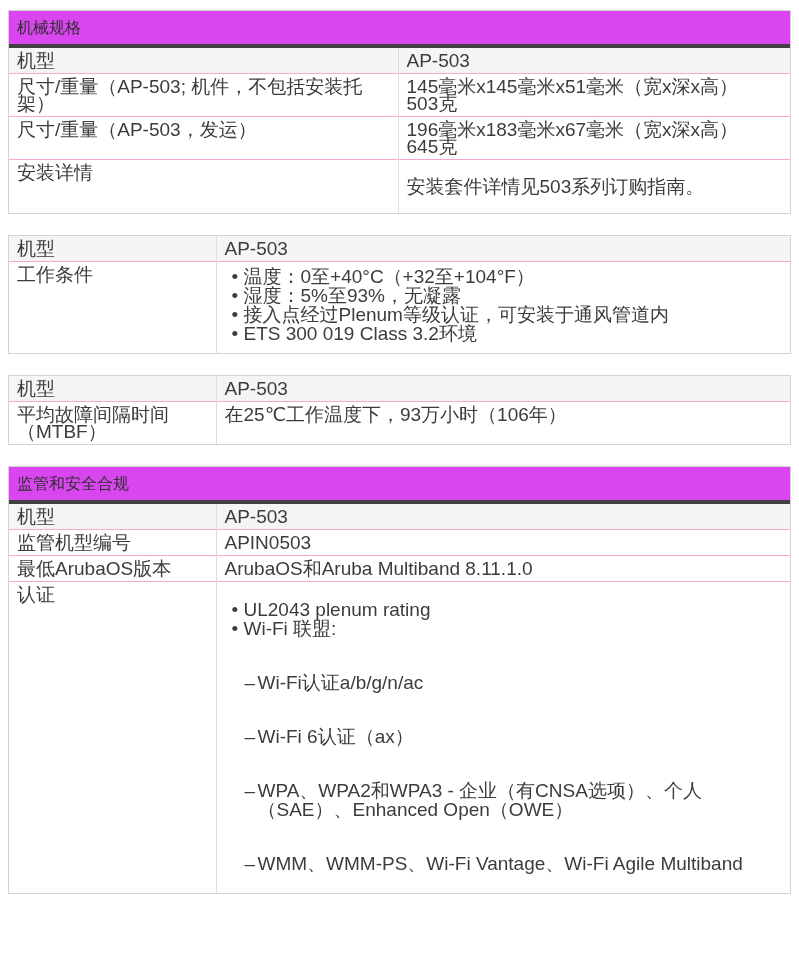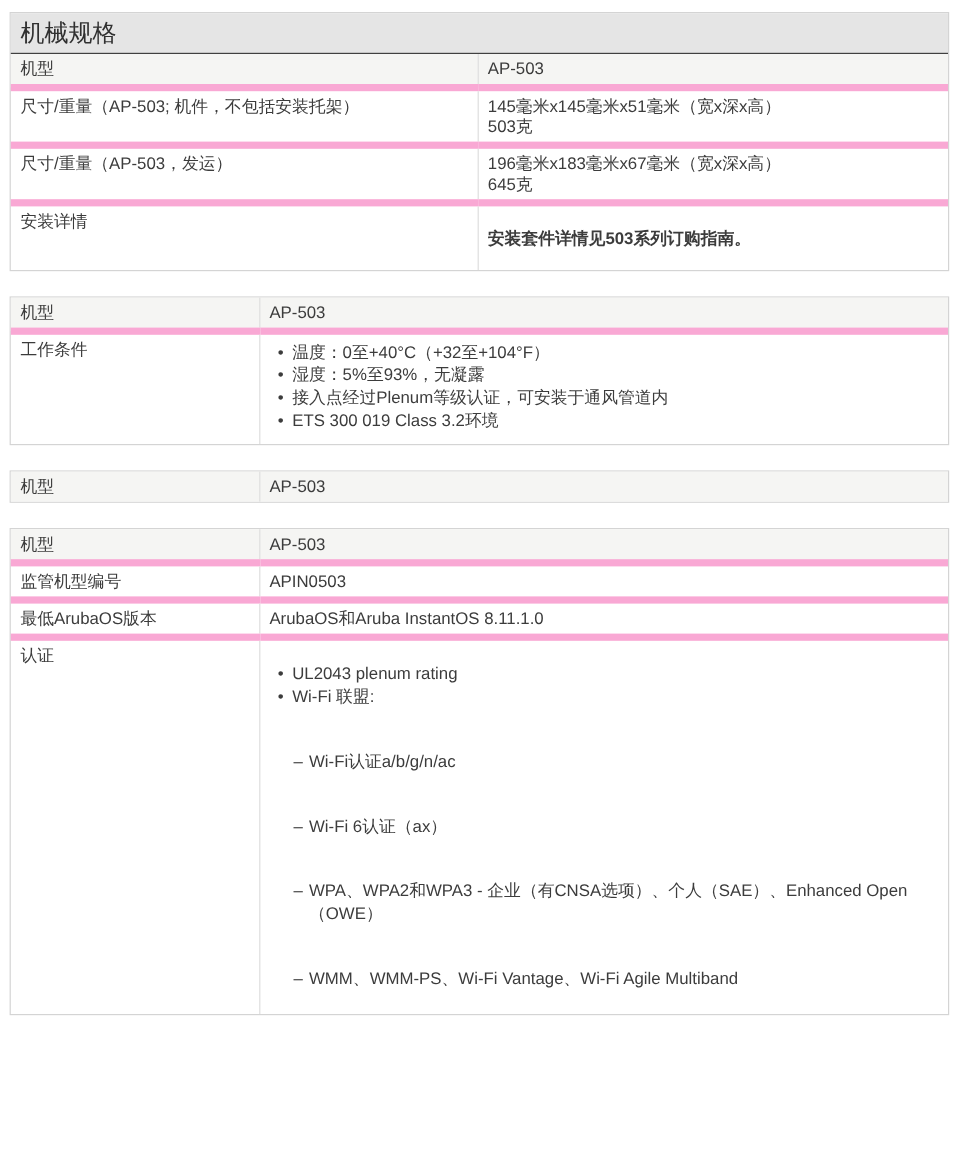--- a/index.html
+++ b/index.html
@@ -6,49 +6,49 @@
   body{
     width:799px;
     font-family:"Liberation Sans","DejaVu Sans",sans-serif;
     color:#3c3c3c;
     -webkit-font-smoothing:antialiased;
   }
   .page{box-sizing:border-box;width:799px;padding:10px 8px 6px 8px;}
   .spec{border:1px solid #d4d4d4;margin-bottom:21px;background:#fff;}
   .spec:last-child{margin-bottom:6px;}
   .spec-header{
-    background:#e5e5e5;
+    background:#d946ef;
     padding:8px 8px 7px 8px;
-    font-size:20px;
+    font-size:16px;
     line-height:18px;
     color:#303030;
-    border-bottom:1px solid #404040;
+    border-bottom:4px solid #404040;
   }
-  table{width:100%;border-collapse:collapse;table-layout:fixed;font-size:14px;}
+  table{width:100%;border-collapse:collapse;table-layout:fixed;font-size:19px;}
   td{
     vertical-align:top;
     padding:4px 8px;
     line-height:17px;
-    border-top:6px solid #f9a8d4;
+    border-top:1px solid #f9a8d4;
   }
   tr:first-child td{border-top:none;}
   td.lbl{border-right:1px solid #dedede;}
   tr.model-row td{background:#f5f5f3;}
   col.c1-wide{width:389px;}
   col.c1-narrow{width:207px;}
   .line{line-height:17px;}
   
   ul.blist{list-style:none;margin:1px 0 6px 0;padding:0;}
   ul.blist > li{position:relative;padding-left:19px;line-height:19px;}
   ul.blist > li::before{content:"\2022";position:absolute;left:7px;top:0;}
   ul.sublist{list-style:none;margin:0;padding:0;}
   ul.sublist > li{position:relative;padding-left:14px;line-height:19px;margin-top:35px;}
   ul.sublist > li::before{content:"\2013";position:absolute;left:1px;top:0;}
   
-  td.gap p{margin:14px 0 14px 0;line-height:17px;font-weight:bold;}
+  td.gap p{margin:14px 0 14px 0;line-height:17px;}
   td.gap ul.blist{margin:14px 0 16px 0;}
 </style>
 </head>
 <body>
 
 <div class="page">
 
   <div class="spec">
     <div class="spec-header">机械规格</div>
     <table>
@@ -115,42 +115,47 @@
     <table>
       <colgroup>
           <col class="c1-narrow">
           <col>
         </colgroup>
       <tbody>
         <tr class="model-row">
           <td class="lbl">机型</td>
           <td>AP-503</td>
         </tr>
+        <tr>
+          <td class="lbl">平均故障间隔时间（MTBF）</td>
+          <td>在25℃工作温度下，93万小时（106年）</td>
+        </tr>
       </tbody>
     </table>
   </div>
 
   <div class="spec">
+    <div class="spec-header">监管和安全合规</div>
     <table>
       <colgroup>
           <col class="c1-narrow">
           <col>
         </colgroup>
       <tbody>
         <tr class="model-row">
           <td class="lbl">机型</td>
           <td>AP-503</td>
         </tr>
         <tr>
           <td class="lbl">监管机型编号</td>
           <td>APIN0503</td>
         </tr>
         <tr>
           <td class="lbl">最低ArubaOS版本</td>
-          <td>ArubaOS和Aruba InstantOS 8.11.1.0</td>
+          <td>ArubaOS和Aruba Multiband 8.11.1.0</td>
         </tr>
         <tr>
           <td class="lbl">认证</td>
           <td class="gap">
             <ul class="blist">
               <li>UL2043 plenum rating</li>
               <li>
                 <span>Wi-Fi 联盟:</span>
                 <ul class="sublist">
                   <li>Wi-Fi认证a/b/g/n/ac</li>

